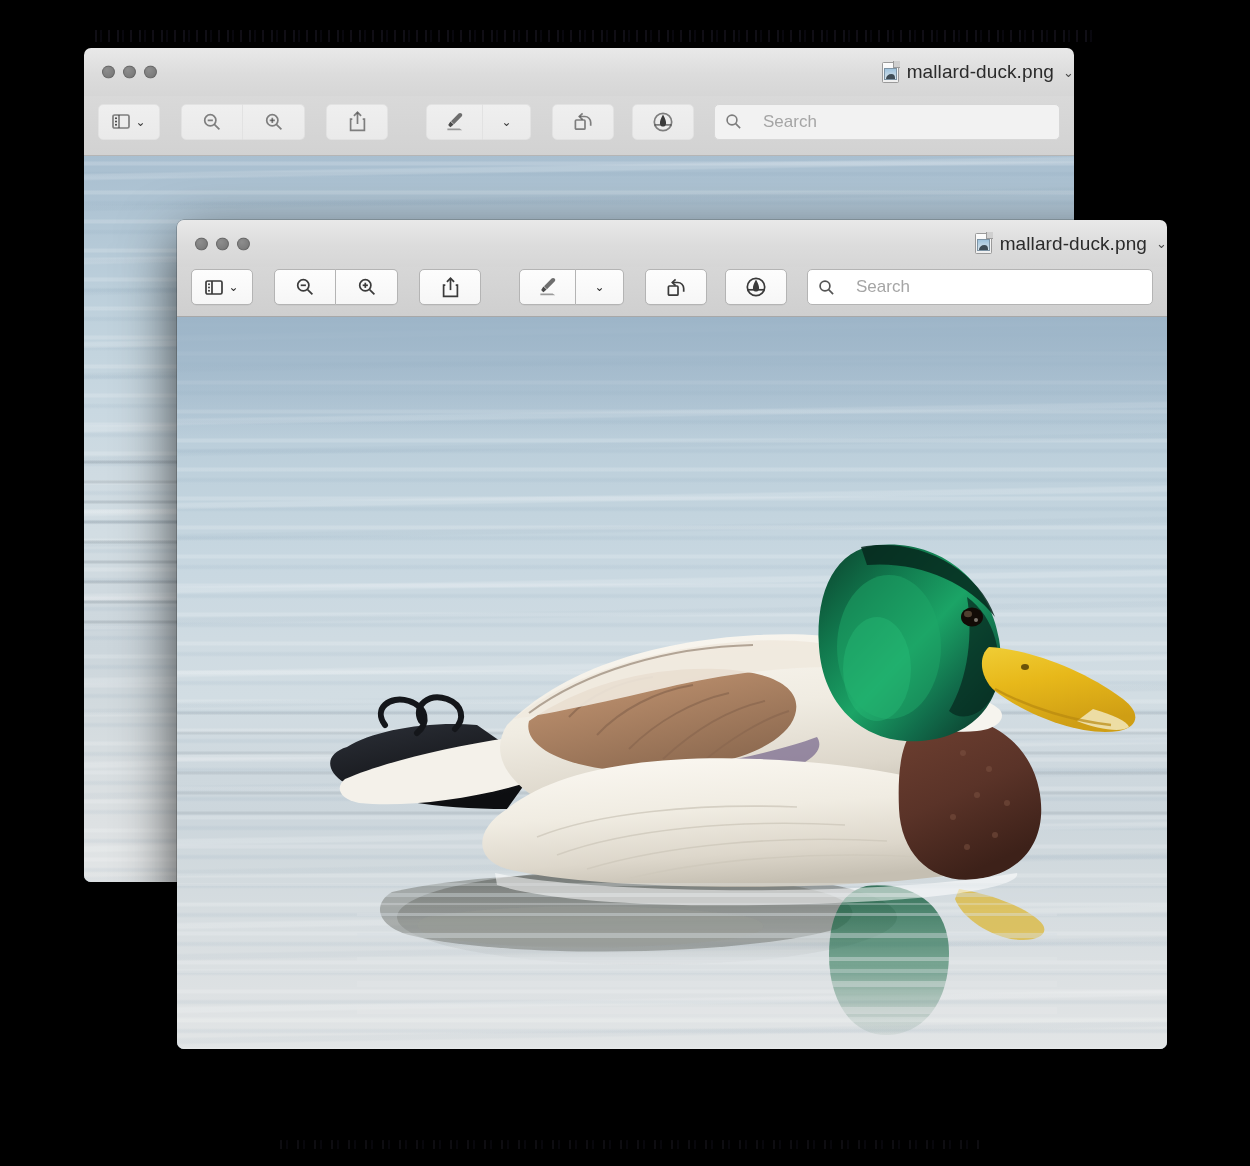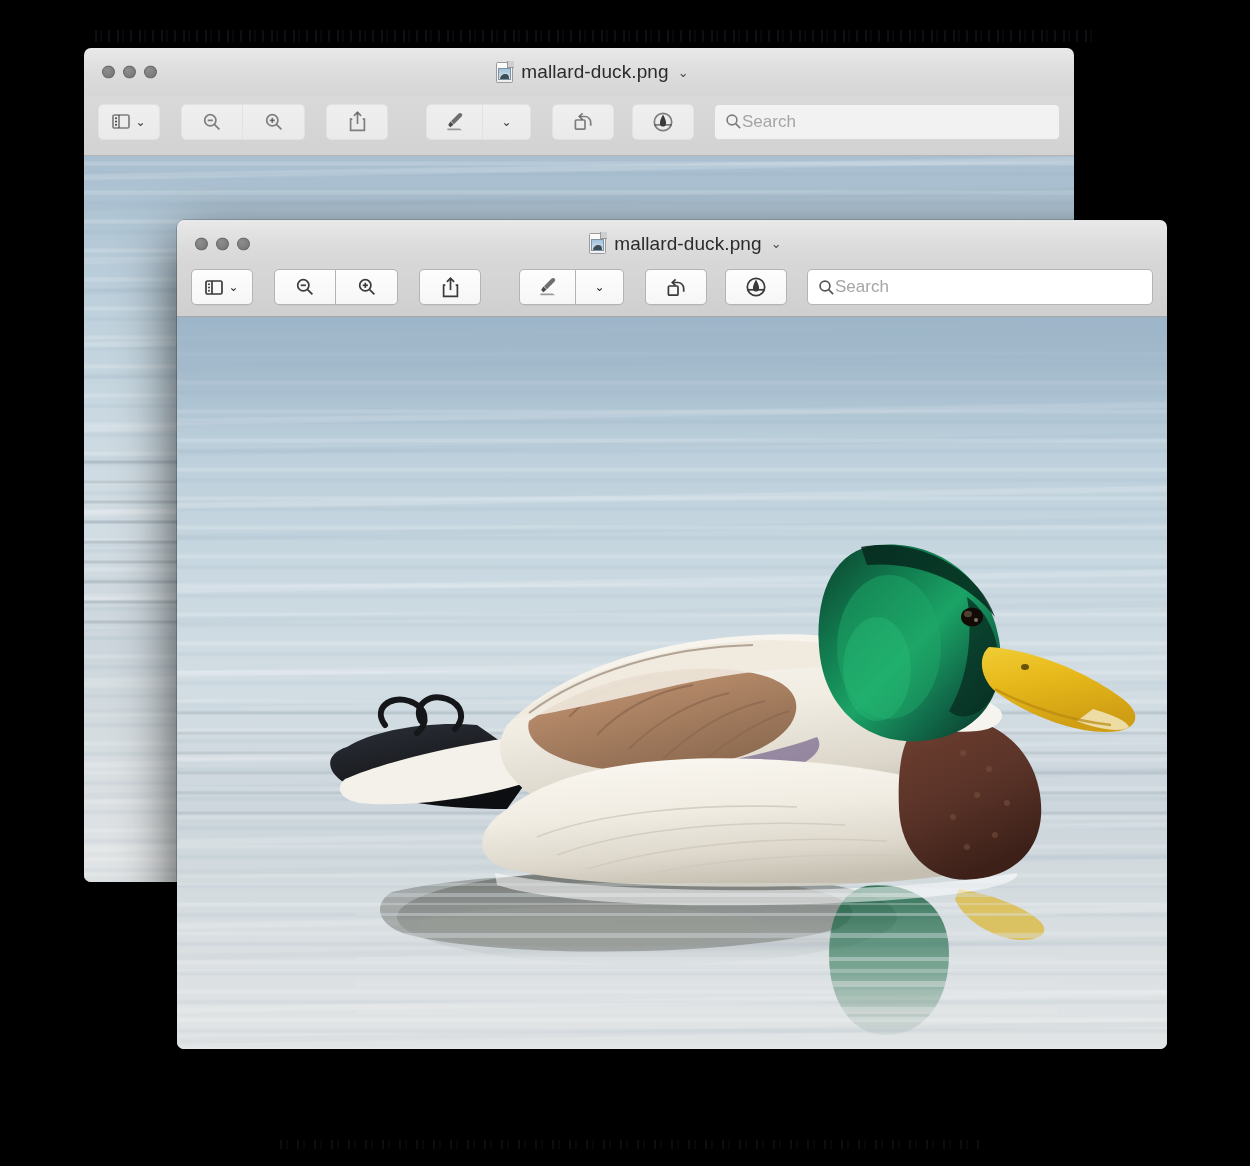--- a/index.html
+++ b/index.html
@@ -41,21 +41,21 @@
   .titlebar {
     position: relative;
     background: linear-gradient(180deg, #e9e9e9 0%, #dcdcdc 55%, #d6d6d6 100%);
     display: flex; align-items: center;
   }
   .traffic { position: absolute; display: flex; gap: 8px; }
   .tl { width: 13px; height: 13px; border-radius: 50%;
         background: radial-gradient(circle at 35% 32%, #8d8d8d 0%, #7e7e7e 60%, #6f6f6f 100%);
         border: .5px solid rgba(0,0,0,.18); }
   .title-center {
-    width: 100%; display: flex; align-items: center; justify-content: center;
+    width: 100%; display: flex; align-items: center; justify-content: flex-end;
     gap: 8px; font-size: 19px; color: #2b2b2b; letter-spacing: .1px; padding-left: 27px;
   }
   .doc-icon { width: 17px; height: 21px; position: relative; flex: 0 0 auto; }
   .doc-icon .page {
     position: absolute; inset: 0;
     background: linear-gradient(180deg,#fcfcfc 0%, #efefef 100%);
     border: 1px solid #9a9a9a; border-radius: 1.5px;
   }
   .doc-icon .fold {
     position: absolute; right: -1px; top: -1px; width: 7px; height: 7px;
@@ -88,21 +88,21 @@
 
   
   .flat .tb-btn {
     background: linear-gradient(180deg,#efefef 0%, #eaeaea 100%);
     border-color: #e2e2e2; box-shadow: none;
   }
   .flat .searchfield { background: #f2f2f2; border-color: #d7d7d7; }
   .flat .icon-ink { opacity: .62; }
 
   .searchfield {
-    display: flex; align-items: center; gap: 0;
+    display: flex; align-items: center; gap: 21px;
     background: #fff; border: 1px solid #b4b4b4; border-radius: 5px;
     padding-left: 10px; color: #9a9a9a;
   }
   .search-ph { font-size: 17px; color: #a5a5a5; }
 
   
   .icon-ink { stroke: #3a3a3a; fill: none; stroke-width: 1.7; }
   .icon-fill { fill: #3a3a3a; }
 
   .imgarea { position: relative; overflow: hidden; background: #b9c9d6; }

